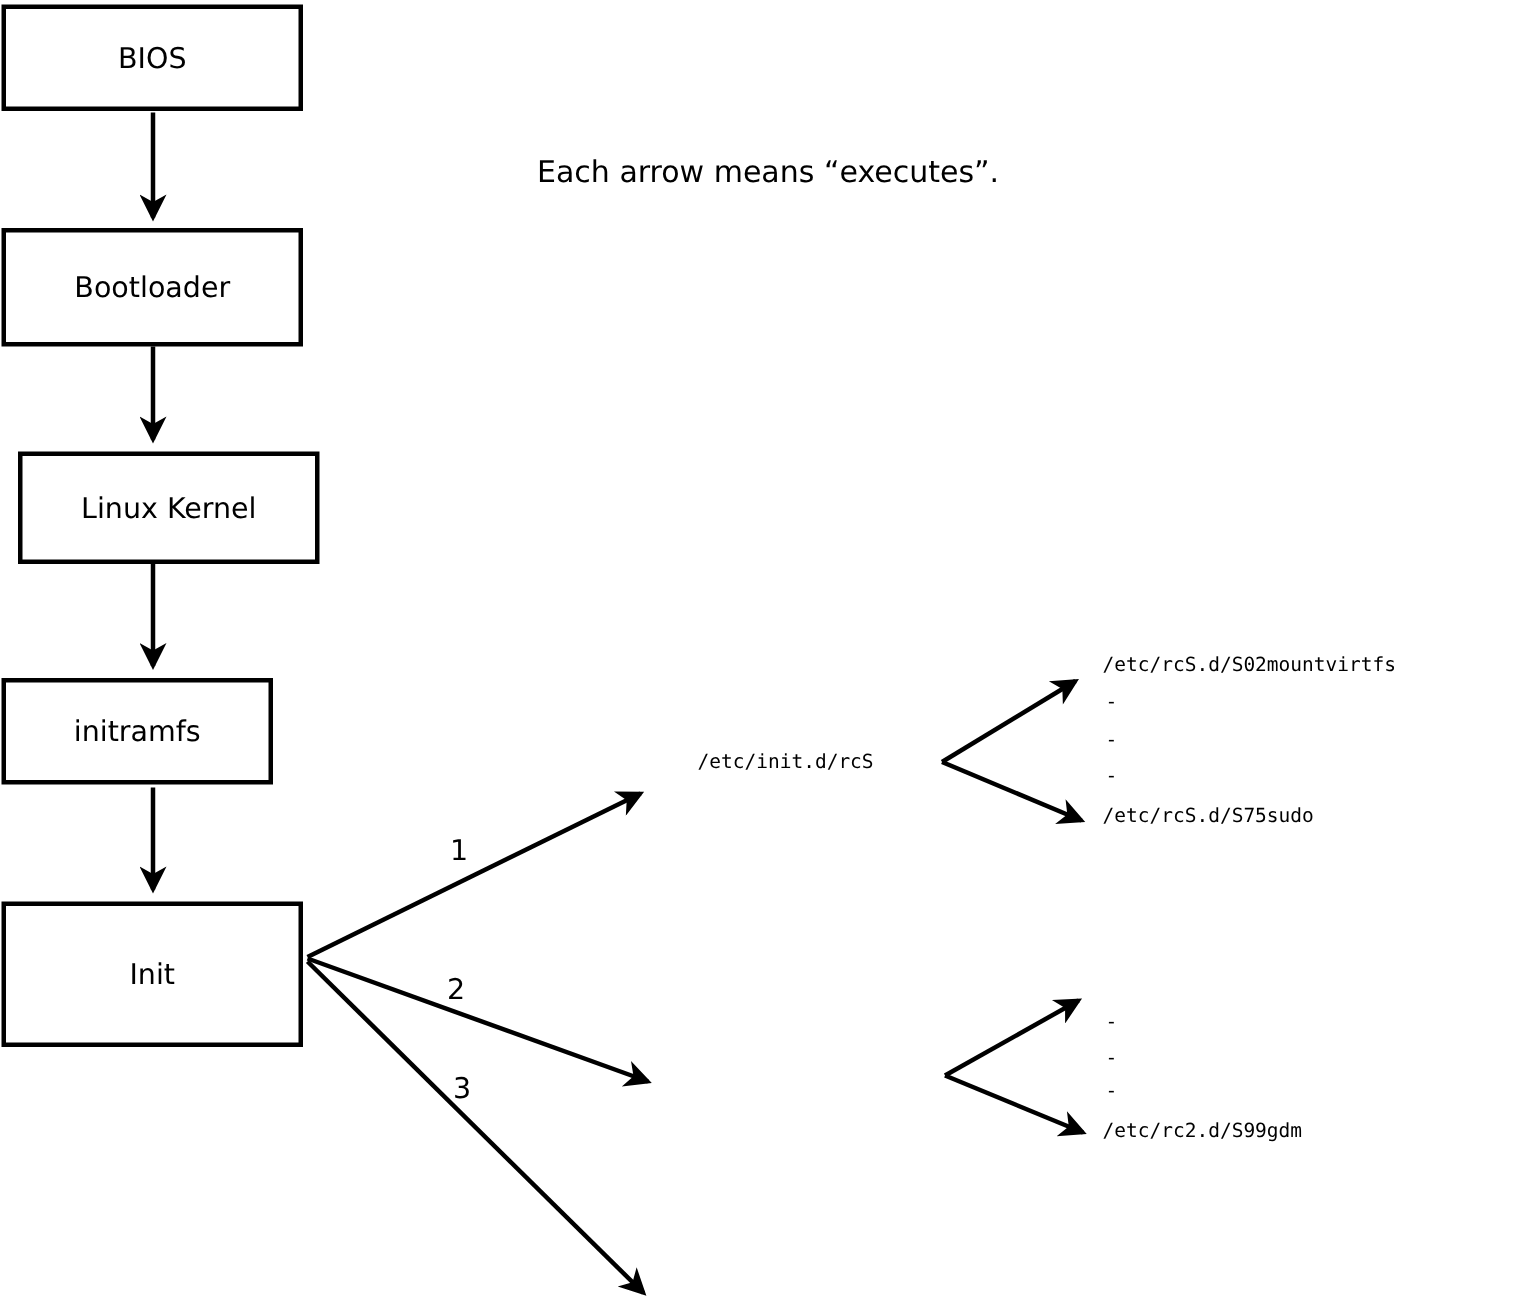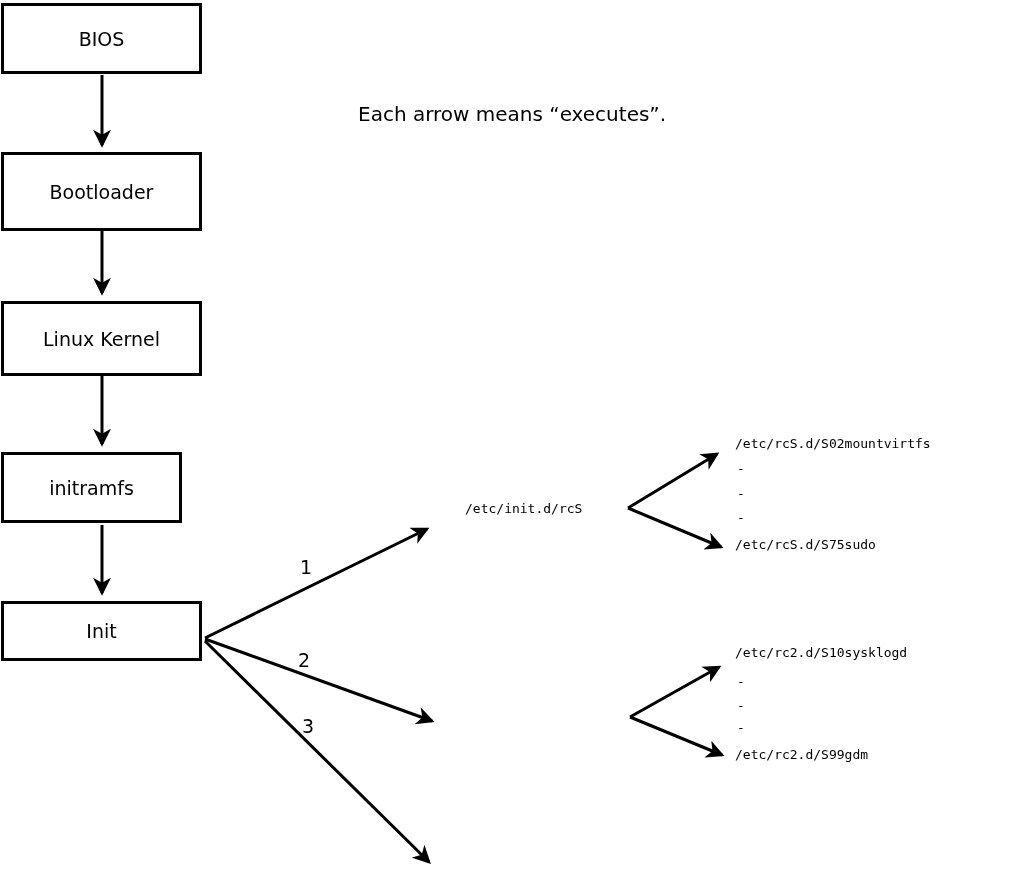--- a/index.html
+++ b/index.html
@@ -81,46 +81,45 @@
   </svg>
 
   <div class="node-box" style="left:1px; top:3px; width:201px; height:71px;">
     <span>BIOS</span>
   </div>
 
   <div class="node-box" style="left:1px; top:152px; width:201px; height:79px;">
     <span>Bootloader</span>
   </div>
 
-  <div class="node-box" style="left:1px; top:301px; width:201px; height:75px;">
+  <div class="node-box" style="left:12px; top:301px; width:201px; height:75px;">
     <span>Linux Kernel</span>
   </div>
 
   <div class="node-box" style="left:1px; top:452px; width:181px; height:71px;">
     <span>initramfs</span>
   </div>
 
-  <div class="node-box" style="left:1px; top:601px; width:201px; height:60px;">
+  <div class="node-box" style="left:1px; top:601px; width:201px; height:97px;">
     <span>Init</span>
   </div>
 
   <div class="caption" style="left:358px; top:103px;">Each arrow means “executes”.</div>
 
   <div class="edge-num" style="left:300px; top:557px;">1</div>
   <div class="edge-num" style="left:298px; top:650px;">2</div>
   <div class="edge-num" style="left:302px; top:716px;">3</div>
 
   <div class="mono-label" style="left:446px; top:499px;margin-left:19px;">/etc/init.d/rcS</div>
   <div class="mono-label" style="left:447px; top:854px;margin-top:28px;">getty</div>
 
   <div class="mono-label" style="left:735px; top:434px;">/etc/rcS.d/S02mountvirtfs</div>
   <div class="mono-label" style="left:737px; top:459px;">-</div>
   <div class="mono-label" style="left:737px; top:484px;">-</div>
   <div class="mono-label" style="left:737px; top:508px;">-</div>
   <div class="mono-label" style="left:735px; top:535px;">/etc/rcS.d/S75sudo</div>
 
-  <div class="mono-label" style="left:735px; top:643px;">/etc/rc2.d/S10sysklogd</div>
   <div class="mono-label" style="left:737px; top:672px;">-</div>
   <div class="mono-label" style="left:737px; top:696px;">-</div>
   <div class="mono-label" style="left:737px; top:718px;">-</div>
   <div class="mono-label" style="left:735px; top:745px;">/etc/rc2.d/S99gdm</div>
 
 </div>
 
 </body></html>

